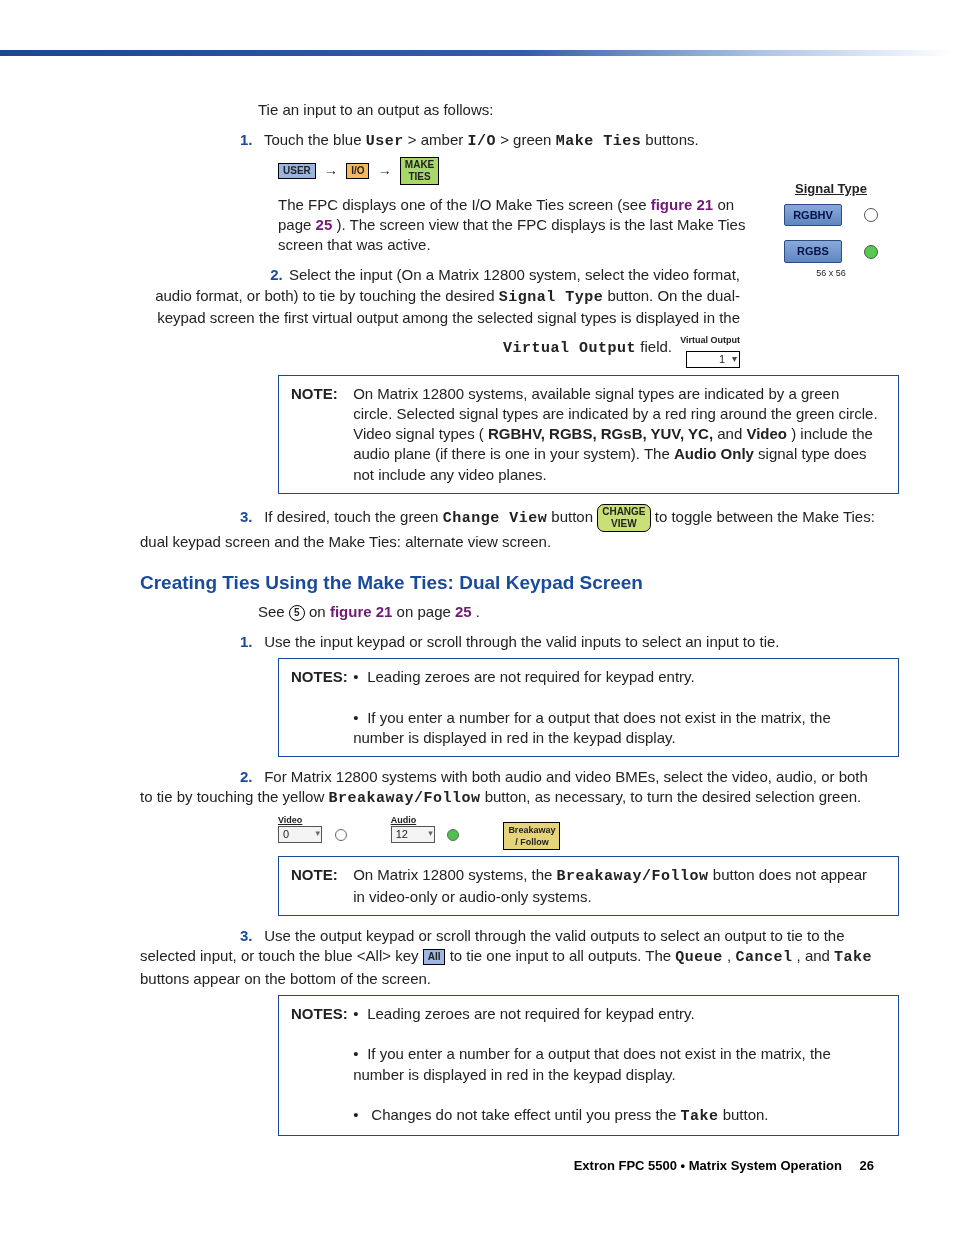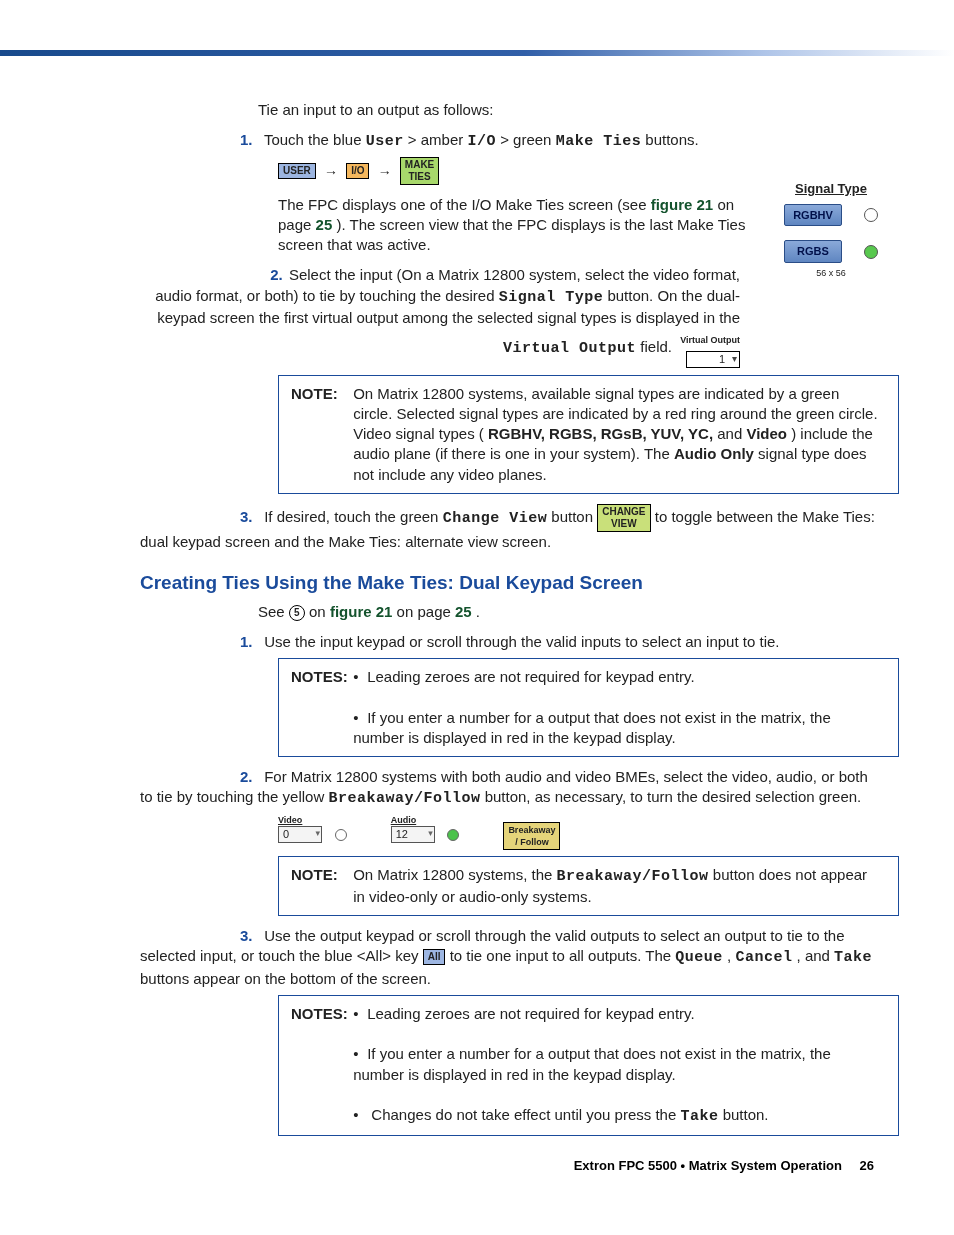--- a/index.html
+++ b/index.html
@@ -7,21 +7,21 @@
   .page{position:relative;width:954px;height:1235px;margin:0 auto;background:#fff;overflow:hidden;}
   .topbar{position:absolute;top:50px;left:0;height:6px;width:954px;
           background:linear-gradient(to right,#184a8c 0%,#315fa8 55%,#aec4e8 80%,#ffffff 100%);}
   .content{position:absolute;top:100px;left:140px;width:738px;}
   .indentA{margin-left:118px;}   
   .numcell{display:inline-block;width:18px;color:#1a4b9b;font-weight:700;margin-left:100px;margin-right:2px;}
   .listpara{margin:4px 0 4px 0;}
   .hang{margin-left:138px;}      
   p{margin:0 0 10px 0;}
   .mono{font-family:"Courier New",monospace;font-weight:700;letter-spacing:0.5px;}
-  .link{color:#14532d;font-weight:700;}
+  .link{color:#701a75;font-weight:700;}
   .btn{display:inline-block;font-size:10px;font-weight:700;line-height:12px;
        padding:1px 4px;border:1px solid #000;text-align:center;vertical-align:middle;}
   .btn.user{background:#9cb5e0;}
   .btn.io{background:#f5b85e;}
   .btn.make{background:#a8d86b;}
   .btn.cv{background:#c9e07a;}
   .btn.all{background:#9db6e2;}
   .btn.queue{background:#e5d47a;}
   .btn.cancel{background:#e7a47a;}
   .btn.take{background:#9fd46f;}
@@ -137,21 +137,21 @@
         <b>Audio Only</b>
         <span> signal type does not include any video planes.</span>
       </span>
     </div>
 
     <p class="listpara">
       <span class="numcell">3.</span>
       <span>If desired, touch the green </span>
       <span class="mono">Change View</span>
       <span> button </span>
-      <span class="btn cv" style="white-space:pre;">CHANGE
+      <span class="btn cv" style="white-space:pre;border-radius:7px;">CHANGE
 VIEW</span>
       <span> to toggle between the Make Ties: dual keypad screen and the Make Ties: alternate view screen.</span>
     </p>
 
     <div class="h2">Creating Ties Using the Make Ties: Dual Keypad Screen</div>
     <p class="indentA">
       <span>See </span>
       <span class="circ5">5</span>
       <span> on </span>
       <span class="link">figure 21</span>

